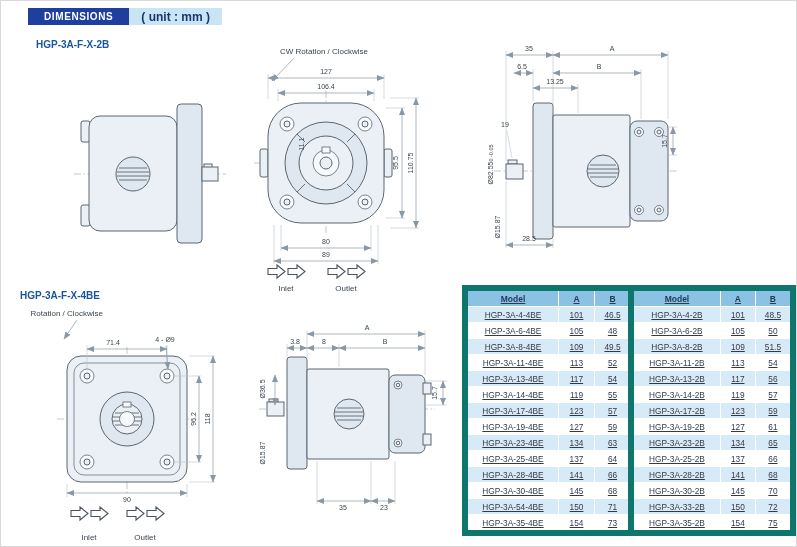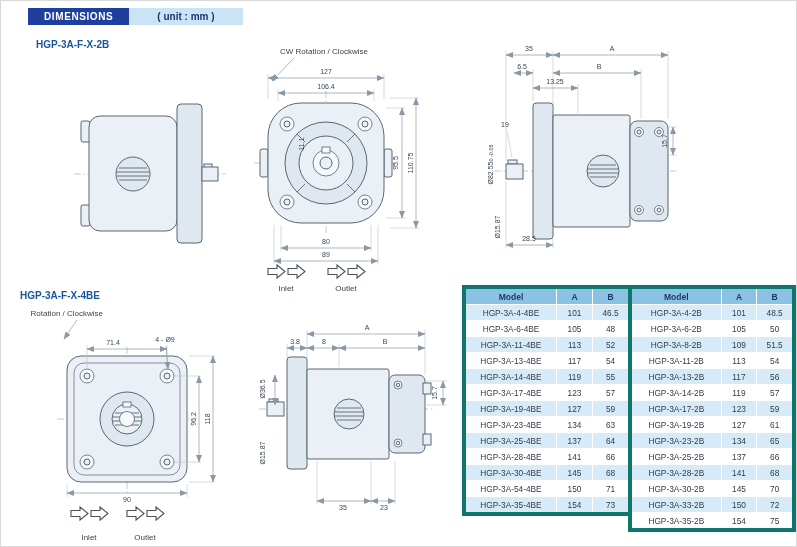--- a/index.html
+++ b/index.html
@@ -1,43 +1,43 @@
 <!DOCTYPE html>
 <html><head>
 <meta charset="utf-8">
 <style>
   html,body{margin:0;padding:0;background:#fff;}
   .page{position:relative;width:797px;height:547px;background:#ffffff;border:1px solid #d9d9d9;
         font-family:"Liberation Sans",sans-serif;overflow:hidden;box-sizing:border-box;}
   .topbar{position:absolute;left:27px;top:7px;height:17px;display:flex;}
   .topbar-title{background:#1E3F9E;color:#ffffff;font-weight:bold;font-size:10px;letter-spacing:.6px;
         padding:0 16px;display:flex;align-items:center;}
-  .topbar-unit{background:#CBE4F5;color:#16386e;font-size:10px;font-weight:bold;
-        padding:0 28px;display:flex;align-items:center;}
+  .topbar-unit{background:#CBE4F5;color:#16386e;font-size:12px;font-weight:bold;
+        padding:0 12px;display:flex;align-items:center;}
   .sec-title{position:absolute;color:#17559F;font-weight:bold;font-size:10px;}
   #s1t{left:35px;top:38px;}
   #s2t{left:19px;top:289px;}
   svg{position:absolute;}
   #svg1{left:55px;top:40px;}
   #svg2{left:28px;top:300px;}
   .part{fill:#EAF0F6;stroke:#5B6670;stroke-width:1;}
   .part2{fill:#DFE8F0;stroke:#5B6670;stroke-width:1;}
   .hole{fill:#F7FAFC;stroke:#5B6670;stroke-width:.8;}
   .thin{fill:none;stroke:#5B6670;stroke-width:.7;}
   .dline{stroke:#8a98a6;stroke-width:.7;fill:none;}
   .ext{stroke:#b9c4ce;stroke-width:.6;}
   .cl{stroke:#9aa6b2;stroke-width:.6;stroke-dasharray:7 2.5 1.5 2.5;}
   .hatch{stroke:#5B6670;stroke-width:.9;}
   .arrowico{fill:#ffffff;stroke:#4a545e;stroke-width:1.1;}
   text{font-family:"Liberation Sans",sans-serif;}
   .dim{font-size:7px;fill:#3a4550;text-anchor:middle;}
   .dims{font-size:5.5px;fill:#3a4550;text-anchor:middle;}
   .lbl{font-size:8px;fill:#3a4550;text-anchor:middle;}
   table{position:absolute;border-collapse:collapse;font-size:8.3px;color:#333a47;
-        border:4px solid #0f766e;}
+        border:6px solid #0f766e;text-decoration:underline;}
   #tbl1{left:461px;top:284px;}
   #tbl2{left:627px;top:284px;}
   th{background:#8BC1E2;font-weight:bold;color:#1c3a5e;font-size:8.5px;}
   th,td{border:1px solid #ffffff;text-align:center;height:13px;padding:1px 3px;}
   td:first-child{width:84px;} td:nth-child(2),th:nth-child(2){width:29px;}
   td:nth-child(3),th:nth-child(3){width:29px;}
   tbody tr:nth-child(odd){background:#D7EAF7;}
   tbody tr:nth-child(even){background:#ffffff;}
 </style>
 </head>
@@ -354,20 +354,25 @@
           <td>HGP-3A-4-4BE</td>
           <td>101</td>
           <td>46.5</td>
         </tr>
         <tr>
           <td>HGP-3A-6-4BE</td>
           <td>105</td>
           <td>48</td>
         </tr>
         <tr>
+          <td>HGP-3A-8-4BE</td>
+          <td>109</td>
+          <td>49.5</td>
+        </tr>
+        <tr>
           <td>HGP-3A-11-4BE</td>
           <td>113</td>
           <td>52</td>
         </tr>
         <tr>
           <td>HGP-3A-13-4BE</td>
           <td>117</td>
           <td>54</td>
         </tr>
         <tr>

